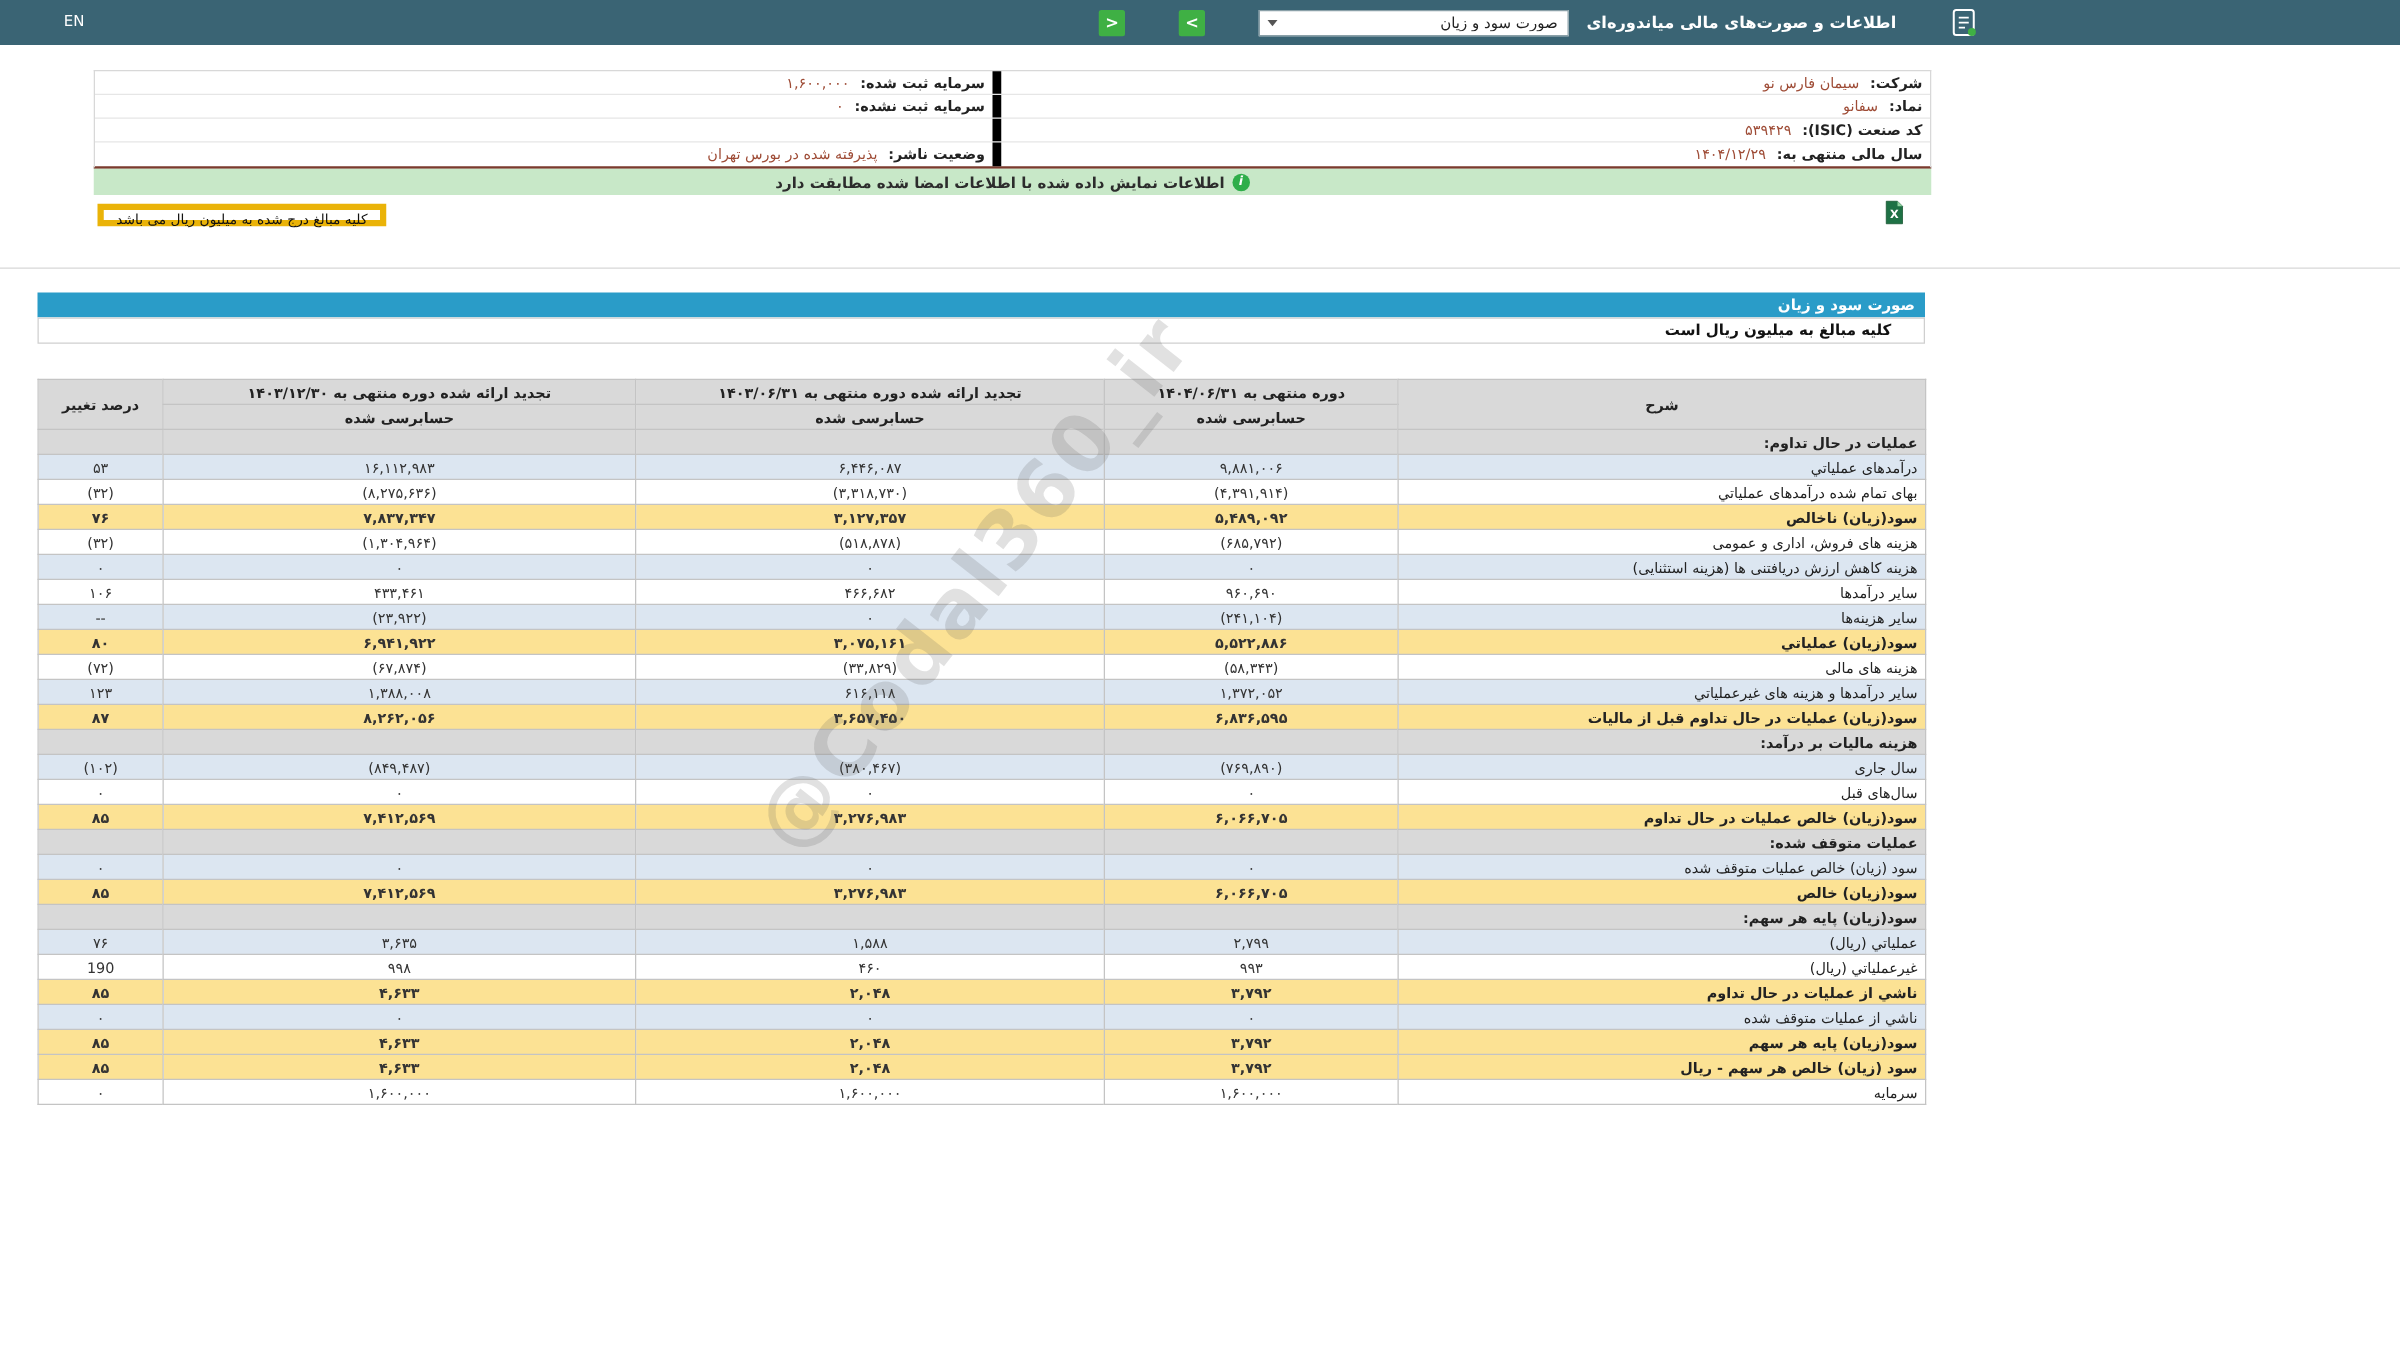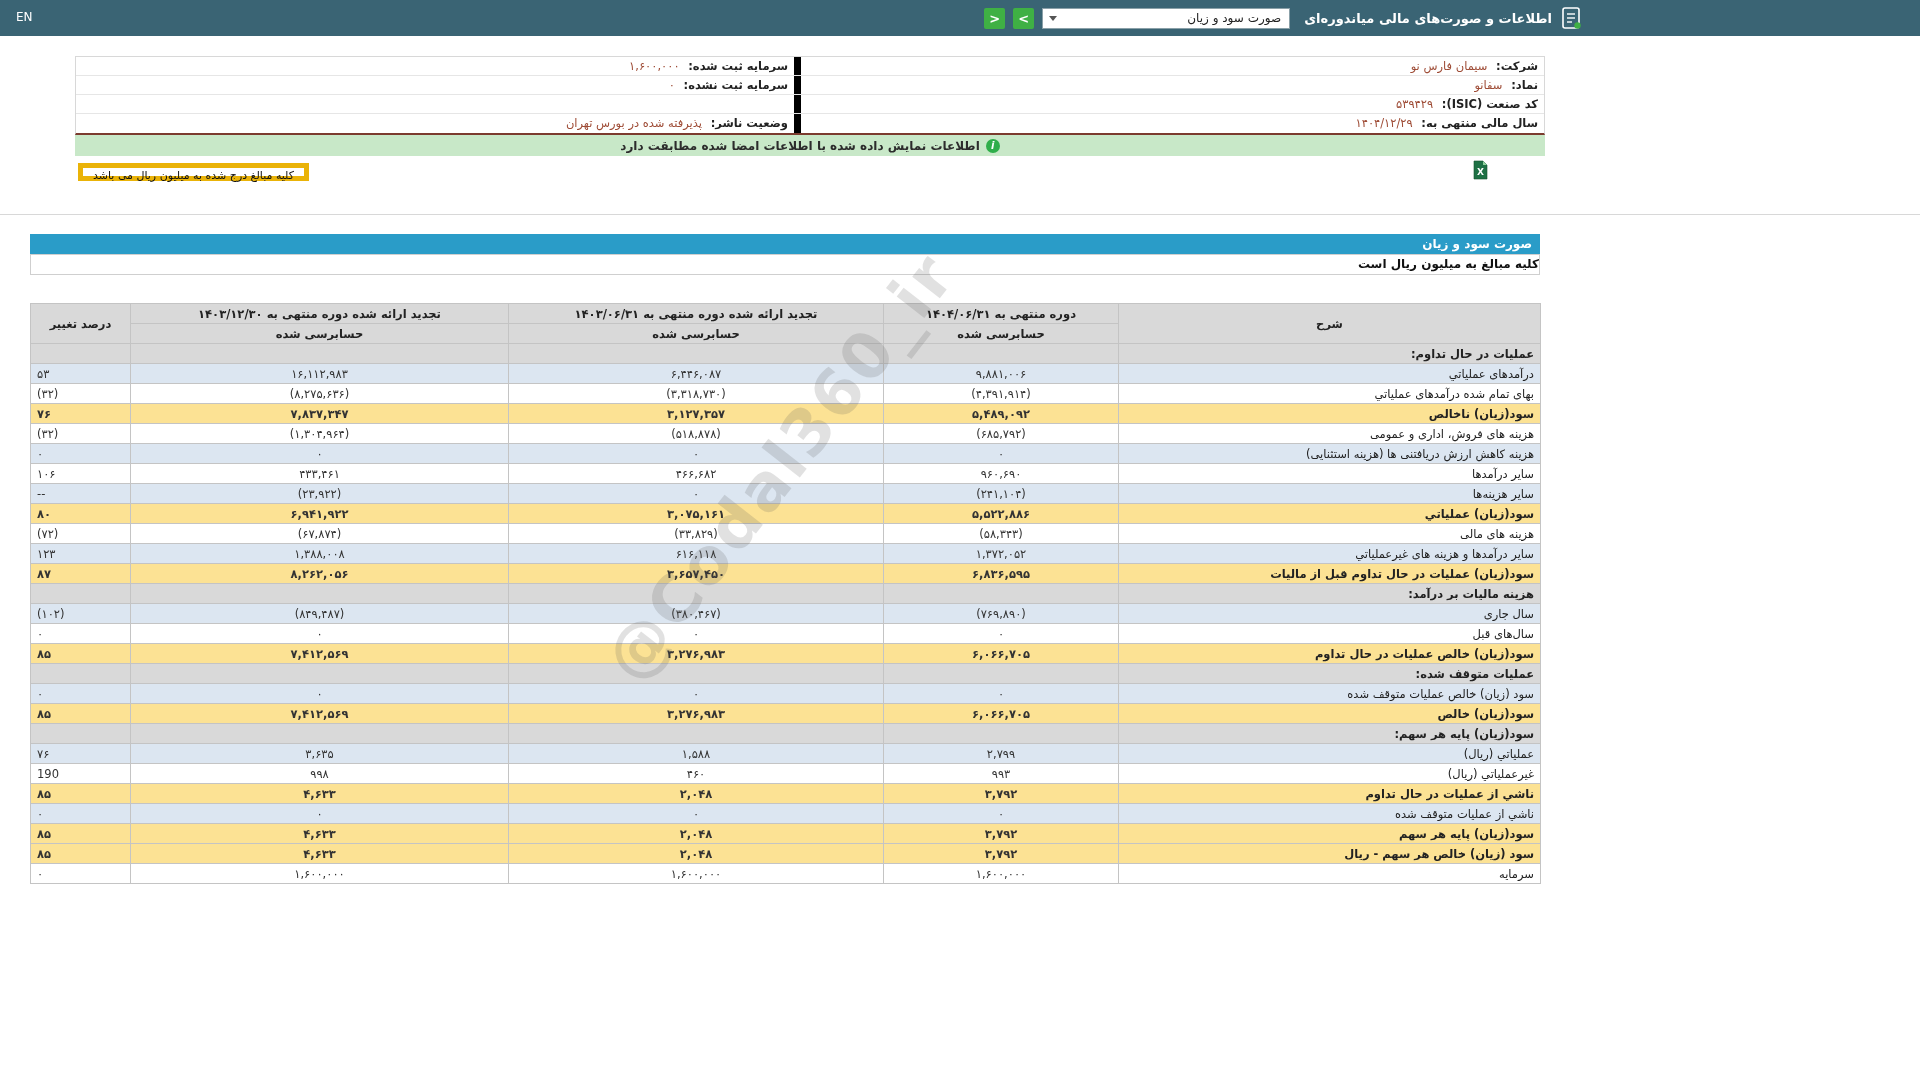--- a/index.html
+++ b/index.html
@@ -2,21 +2,21 @@
 <html lang="fa"><head>
 <meta charset="utf-8">
 <style>
   * { box-sizing: border-box; }
   html,body { margin:0; padding:0; }
   body {
     width:1920px; height:1080px; position:relative; overflow:hidden;
     background:#ffffff; direction:rtl;
     font-family:"DejaVu Sans", sans-serif; color:#333;
   }
-  .interact { cursor:pointer; }
+  .interact { cursor:pointer;margin-left:35px; }
 
   
   .topbar {
     position:absolute; top:0; left:0; width:1920px; height:36px;
     background:#3a6474; display:flex; align-items:center;
     padding:0 338px 0 0; gap:8px;
   }
   .app-icon { width:22px; height:24px; flex:0 0 auto; display:flex; align-items:center; }
   .page-title { color:#fff; font-weight:bold; font-size:13px; white-space:nowrap; }
   .report-select {
@@ -73,33 +73,33 @@
 
   
   .sec-title {
     position:absolute; top:234px; left:30px; width:1510px; height:20px;
     background:#2a9cc8; color:#fff; font-weight:bold; font-size:12px;
     line-height:20px; padding-right:8px;
   }
   .unit-bar {
     position:absolute; top:254px; left:30px; width:1510px; height:21px;
     border:1px solid #cfcfcf; background:#fff; color:#111; font-weight:bold;
-    font-size:12px; line-height:19px; padding-right:0;
+    font-size:12px; line-height:19px; padding-right:26px;
   }
 
   
   table.fin {
     position:absolute; top:303px; left:30px; width:1510px;
     border-collapse:collapse; direction:rtl; font-size:11.5px; table-layout:fixed;
   }
   table.fin th, table.fin td { border:1px solid #c4c4c4; height:20px; padding:0 6px; overflow:hidden; white-space:nowrap; }
   table.fin thead th { background:#d9d9d9; font-weight:bold; text-align:center; color:#222; }
   td.lbl { text-align:right; color:#222; }
   td.num { text-align:center; color:#333; }
-  td.pct { text-align:left; }
+  td.pct { text-align:center; }
   .neg { color:#e53935; }
   tr.row-blue   { background:#dce6f1; }
   tr.row-white  { background:#ffffff; }
   tr.row-yellow { background:#fce294; }
   tr.row-yellow td { font-weight:bold; }
   tr.row-section td { background:#d9d9d9; font-weight:bold; color:#222;padding-left:32px; }
 
   
   .watermark {
     position:absolute; top:430px; left:470px; width:620px; text-align:center;

